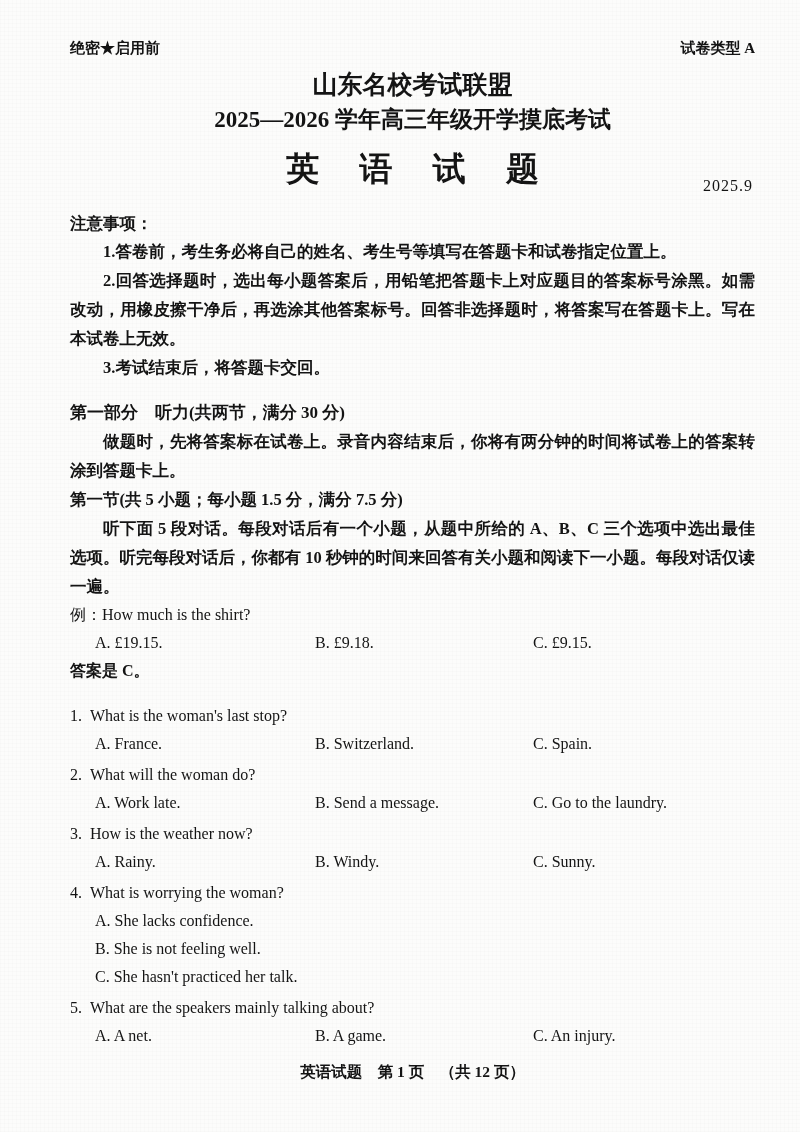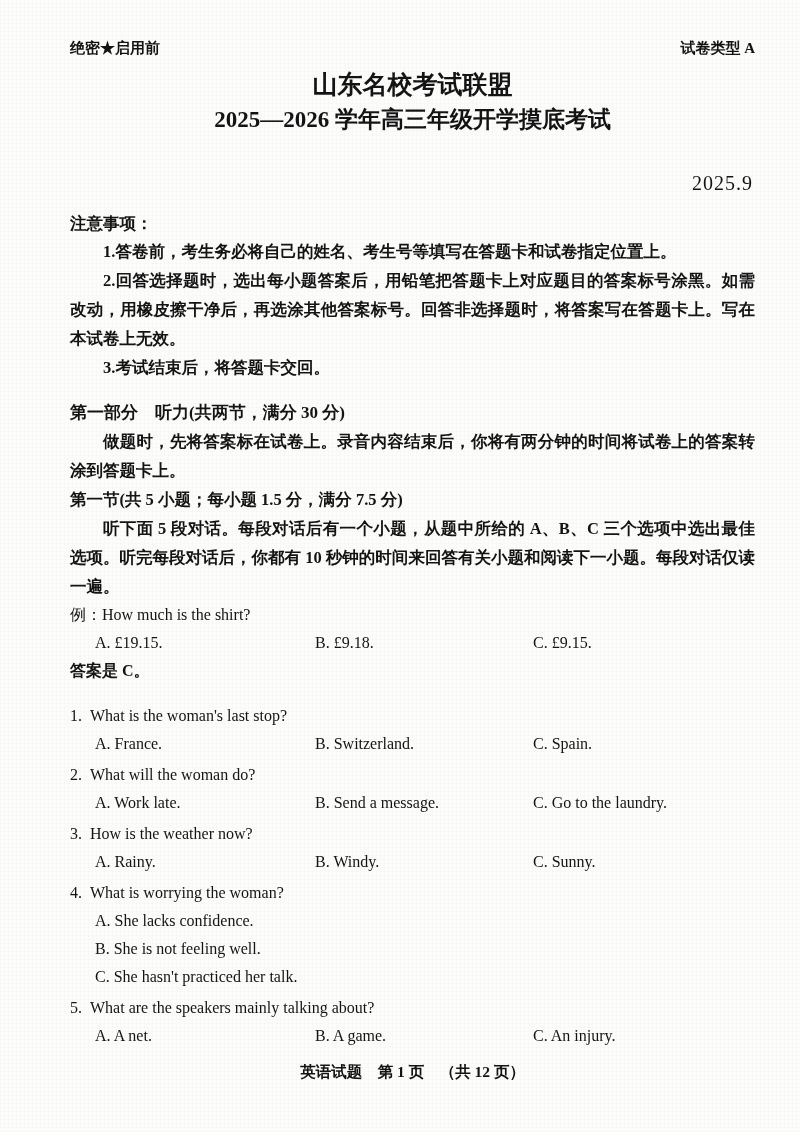--- a/index.html
+++ b/index.html
@@ -20,21 +20,21 @@
       repeating-linear-gradient(90deg, rgba(0,0,0,0.012) 0 1px, transparent 1px 4px);
   }
   .header-row {
     display: flex; justify-content: space-between; align-items: baseline;
     font-weight: 700; font-size: 15px; line-height: 20px;
   }
   .org-title   { text-align: center; font-size: 25px; font-weight: 700; margin-top: 10px; line-height: 34px; }
   .exam-title  { text-align: center; font-size: 23px; font-weight: 700; margin-top: 2px;  line-height: 31px; }
   .subject-wrap{ position: relative; text-align: center; margin-top: 6px; height: 56px; }
   .subject     { font-size: 33px; font-weight: 700; letter-spacing: 16px; line-height: 56px; padding-left: 16px; }
-  .exam-date   { position: absolute; right: 2px; bottom: 2px; font-size: 20px; font-weight: 400; letter-spacing: 1px; }
+  .exam-date   { position: absolute; right: 2px; bottom: 2px; font-size: 16px; font-weight: 400; letter-spacing: 1px; }
 
   .notice-heading { font-weight: 700; margin-top: 14px; font-size: 16.5px; line-height: 26px; }
   .cnp  { text-indent: 2em; line-height: 29px; font-weight: 600; font-size: 16.5px; margin: 0; text-align: justify; }
 
   .part-heading { font-weight: 700; font-size: 17px; line-height: 29px; margin-top: 16px; }
   .sec-heading  { font-weight: 700; font-size: 16.5px; line-height: 29px; }
 
   .example-prompt { line-height: 28px; }
   .opts {
     display: grid; grid-template-columns: 220px 218px 1fr;
@@ -57,20 +57,21 @@
 
 <div class="header-row">
   <span>绝密★启用前</span>
   <span>试卷类型 A</span>
 </div>
 
 <div class="org-title">山东名校考试联盟</div>
 <div class="exam-title">2025—2026 学年高三年级开学摸底考试</div>
 
 <div class="subject-wrap">
+  <span class="subject">英 语 试 题</span>
   <span class="exam-date">2025.9</span>
 </div>
 
 <div class="notice-heading">注意事项：</div>
 <p class="cnp">1.答卷前，考生务必将自己的姓名、考生号等填写在答题卡和试卷指定位置上。</p>
 <p class="cnp">2.回答选择题时，选出每小题答案后，用铅笔把答题卡上对应题目的答案标号涂黑。如需改动，用橡皮擦干净后，再选涂其他答案标号。回答非选择题时，将答案写在答题卡上。写在本试卷上无效。</p>
 <p class="cnp">3.考试结束后，将答题卡交回。</p>
 
 <div class="part-heading">第一部分　听力(共两节，满分 30 分)</div>
 <p class="cnp">做题时，先将答案标在试卷上。录音内容结束后，你将有两分钟的时间将试卷上的答案转涂到答题卡上。</p>

